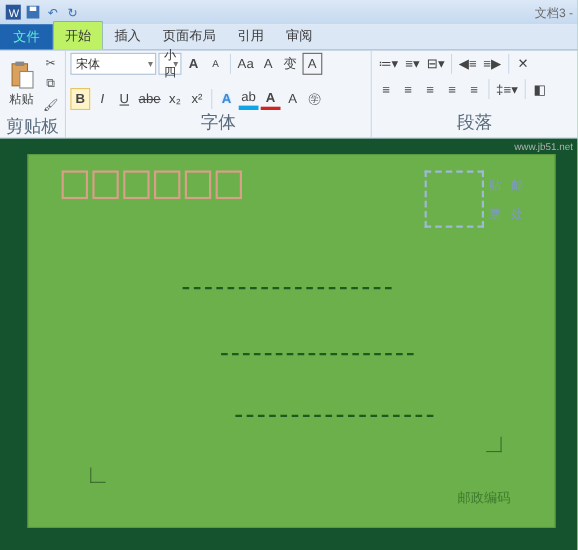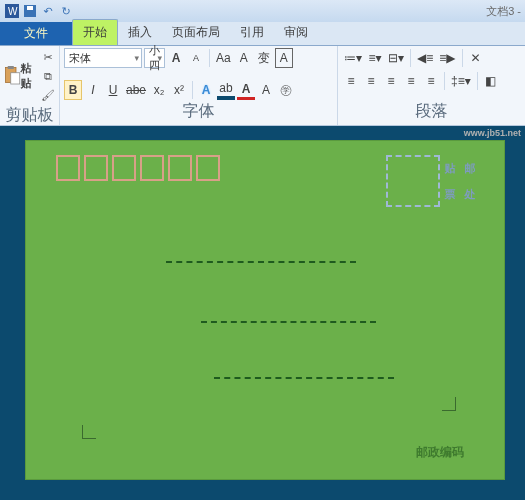--- a/index.html
+++ b/index.html
@@ -4,42 +4,42 @@
 <style>
 * { margin: 0; padding: 0; box-sizing: border-box; font-family: "Microsoft YaHei", sans-serif; }
 body { background: #fff; width: 525px; height: 500px; overflow: hidden; }
 
 .titlebar { height: 22px; background: linear-gradient(#dce8f6, #c5d9ef); display: flex; align-items: center; font-size: 11px; color: #444; }
 .titlebar .qat { display: flex; gap: 2px; padding: 0 4px; }
 .titlebar .qat-icon { width: 16px; height: 16px; display: flex; align-items: center; justify-content: center; font-size: 11px; }
 .titlebar .doc-title { margin-left: auto; margin-right: 4px; color: #6a6a6a; }
 
 .tabbar { height: 24px; background: #dbe7f4; display: flex; align-items: flex-end; font-size: 12px; border-bottom: 1px solid #8ba9cc; }
-.file-tab { background: #1e63b0; color: #fef9c3; padding: 4px 24px; height: 100%; display: flex; align-items: center; }
+.file-tab { background: #1e63b0; color: #5eead4; padding: 4px 12px; height: 100%; display: flex; align-items: center; }
 .tab { padding: 4px 10px; color: #3b3b3b; cursor: pointer; }
 .tab.active { background: #bef264; border: 1px solid #8ba9cc; border-bottom: none; border-radius: 2px 2px 0 0; }
 
 .ribbon { height: 80px; background: #f2f6fb; display: flex; border-bottom: 1px solid #b5c8dd; }
 .group { border-right: 1px solid #cbd8e8; display: flex; flex-direction: column; padding: 2px 4px; }
 .group-body { flex: 1; display: flex; gap: 2px; }
 .group-label { font-size: 16px; color: #5a6b7d; text-align: center; padding: 1px 0; }
 
-.btn-large { width: 36px; display: flex; align-items: center; justify-content: center; font-size: 11px; color: #444; font-weight: bold; }
+.btn-large { width: 36px; display: flex; flex-direction: column; align-items: center; justify-content: center; font-size: 11px; color: #444; }
 .btn-large svg { margin-bottom: 2px; }
 .vcol { display: flex; flex-direction: column; gap: 1px; justify-content: center; }
 .mini { width: 18px; height: 18px; display: flex; align-items: center; justify-content: center; font-size: 11px; color: #555; }
 
 .row { display: flex; gap: 2px; align-items: center; }
 .sel { height: 20px; border: 1px solid #abc0d8; background: #fff; font-size: 11px; padding: 0 14px 0 4px; display: flex; align-items: center; position: relative; color: #333; }
 .sel::after { content: "▾"; position: absolute; right: 2px; font-size: 9px; color: #777; }
 .ribbtn { height: 20px; min-width: 18px; display: flex; align-items: center; justify-content: center; font-size: 12px; color: #444; padding: 0 2px; }
 .ribbtn.boxed { border: 1px solid #e6c56a; background: #fff3c8; }
 .sep { width: 1px; height: 18px; background: #cbd8e8; margin: 0 2px; }
 
-.canvas-area { position: relative; height: 374px; background: #0c4a6e; font-weight: bold; }
+.canvas-area { position: relative; height: 374px; background: #14532d; }
 .watermark { position: absolute; right: 4px; top: 2px; font-size: 9px; color: #b0b0b0; }
 .envelope { position: absolute; left: 25px; top: 14px; width: 480px; height: 340px; background: #6bb04a; border: 1px solid #5a9a3e; }
 
 .postcode-boxes { position: absolute; left: 30px; top: 14px; display: flex; gap: 4px; }
 .pc-box { width: 24px; height: 26px; border: 2px solid #d8a088; }
 
 .stamp-area { position: absolute; right: 24px; top: 14px; display: flex; }
 .stamp-dashed { width: 54px; height: 52px; border: 2px dashed #9fb8d6; }
 .stamp-labels { width: 40px; height: 52px; display: grid; grid-template-columns: 1fr 1fr; grid-template-rows: 1fr 1fr; font-size: 11px; color: #7e9cbf; }
 .stamp-labels span { display: flex; align-items: center; justify-content: center; }
@@ -125,21 +125,21 @@
       </div>
       <div class="row">
         <span class="ribbtn boxed" style="font-weight:bold">B</span>
         <span class="ribbtn" style="font-style:italic">I</span>
         <span class="ribbtn" style="text-decoration:underline">U</span>
         <span class="ribbtn" style="text-decoration:line-through">abe</span>
         <span class="ribbtn">x₂</span>
         <span class="ribbtn">x²</span>
         <span class="sep"></span>
         <span class="ribbtn" style="color:#3a8bd6;font-weight:bold;text-shadow:0 0 2px #9cf">A</span>
-        <span class="ribbtn" style="border-bottom:4px solid #0c4a6e">ab</span>
+        <span class="ribbtn" style="border-bottom:4px solid #0ea5e9">ab</span>
         <span class="ribbtn" style="border-bottom:3px solid #d02424;font-weight:bold">A</span>
         <span class="ribbtn">A</span>
         <span class="ribbtn">㊫</span>
       </div>
     </div>
     <div class="group-label">字体</div>
   </div>
 
   <div class="group" style="flex:1;border-right:none">
     <div class="group-body" style="flex-direction:column;gap:3px">

